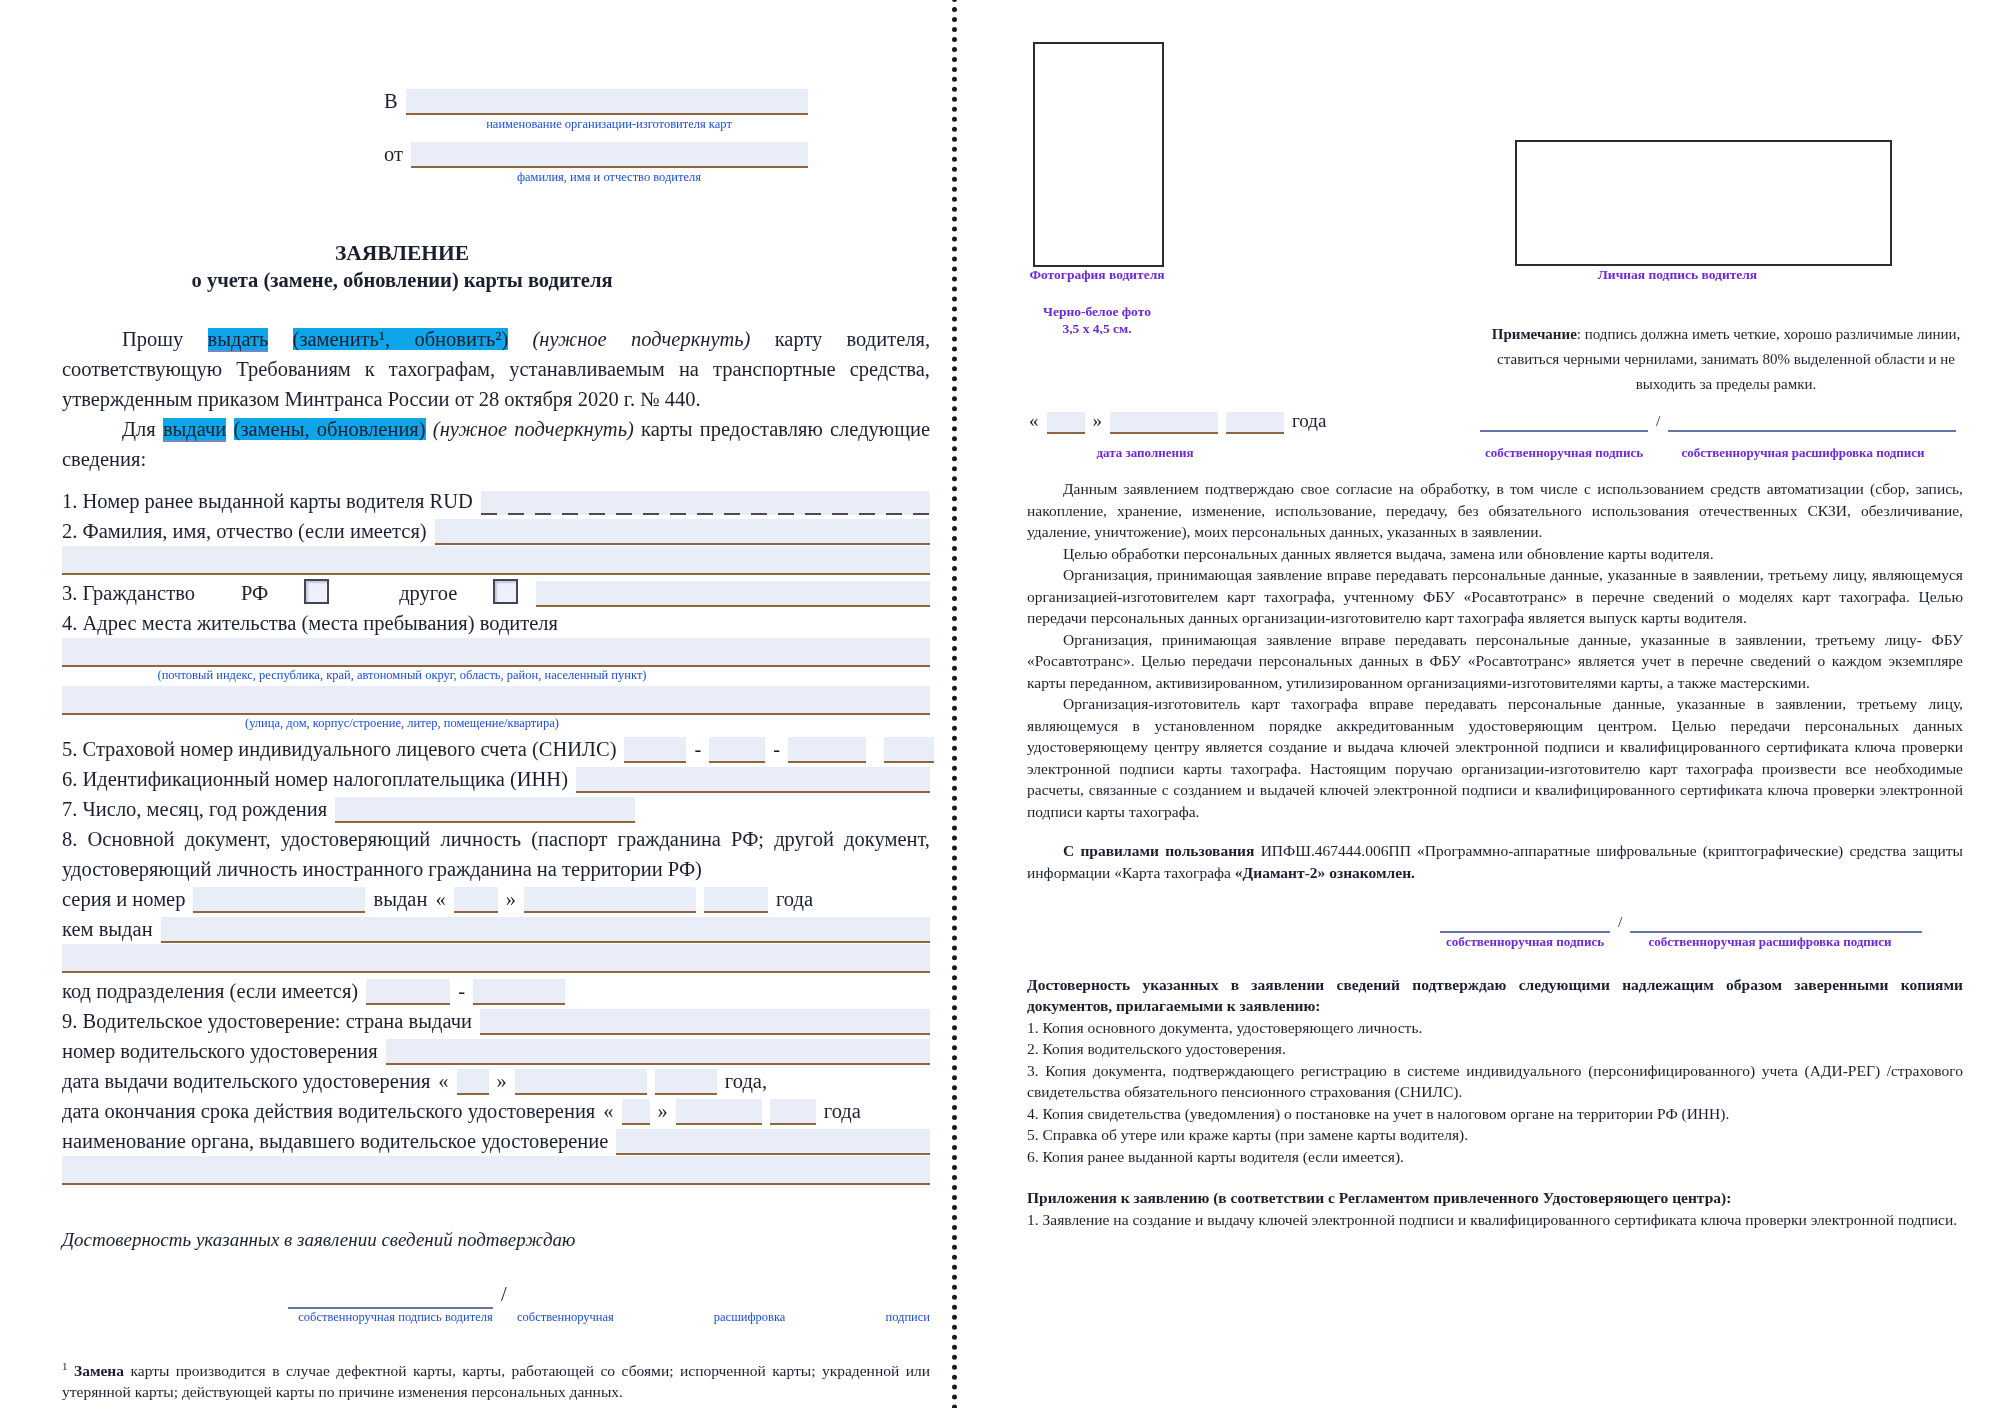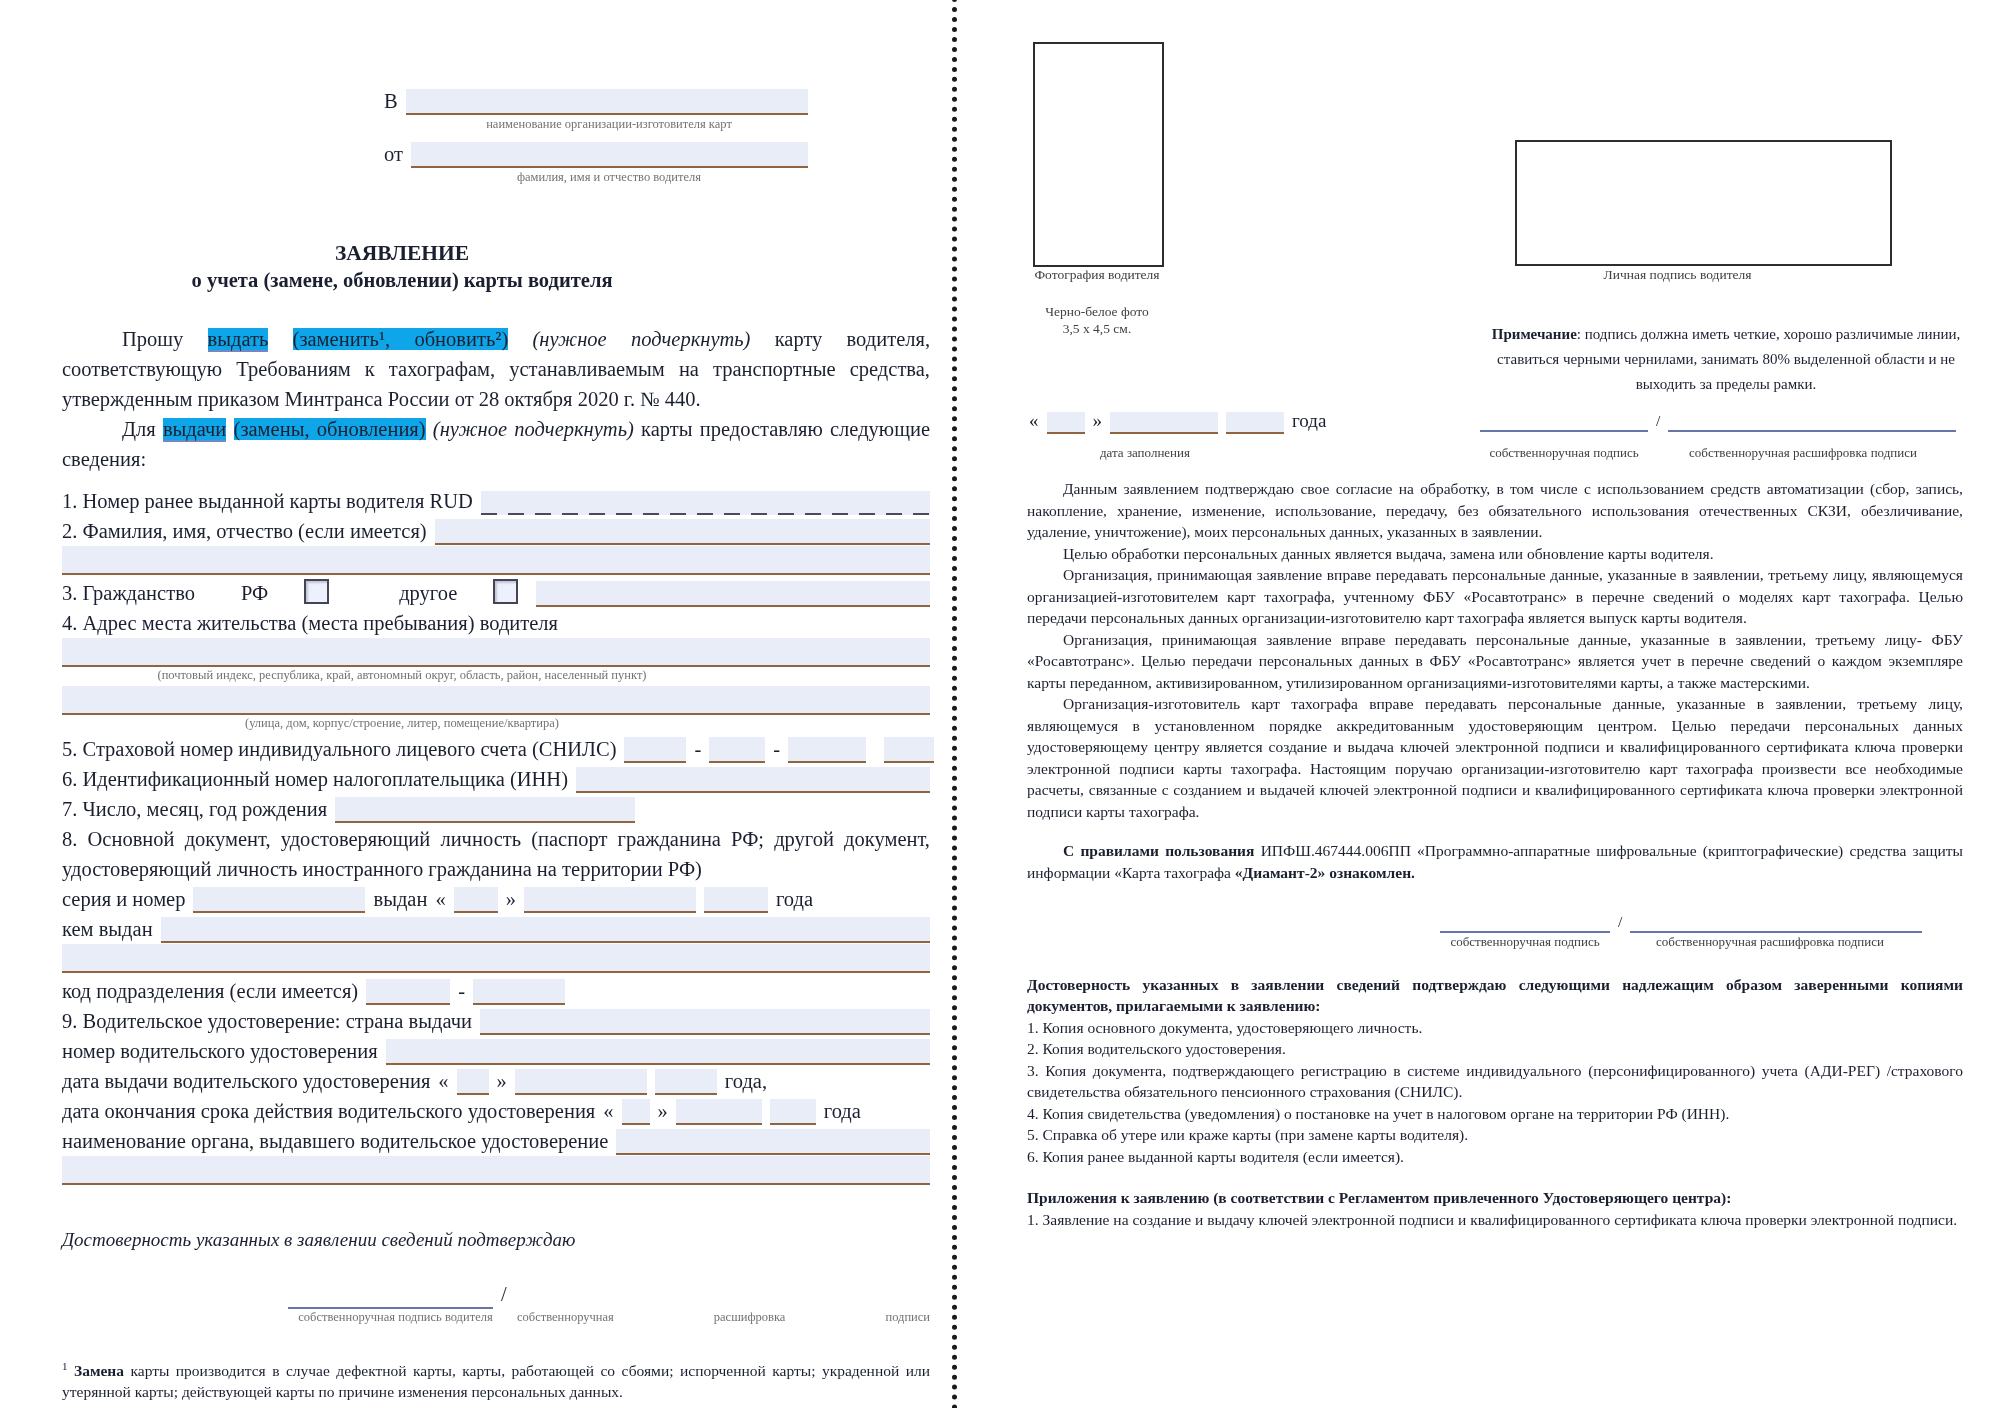--- a/index.html
+++ b/index.html
@@ -11,21 +11,21 @@
   #divider{position:absolute;left:952px;top:-3px;height:1414px;width:0;border-left:5px dotted #1a1a1a;}
   
   .line{display:flex;align-items:flex-end;gap:8px;}
   .lbl{white-space:nowrap;}
   .f{background:#e9edf8;border-bottom:2px solid #916440;height:24px;margin-bottom:1px;flex:0 0 auto;}
   .grow{flex:1 1 auto;}
   .fd{border-bottom:none;background-color:#e9edf8;
       background-image:repeating-linear-gradient(to right,#4a4a5a 0 16px,rgba(0,0,0,0) 16px 27px);
       background-repeat:repeat-x;background-position:0 100%;background-size:auto 2px;}
   .frow{height:27px;background:#e9edf8;border-bottom:2px solid #916440;}
-  .cap{font-size:12.5px;line-height:17px;text-align:center;color:#737373;}
+  .cap{font-size:12.5px;line-height:17px;text-align:center;color:#1d4ed8;}
   .sig{border-bottom:2px solid #6776a8;height:22px;display:inline-block;flex:0 0 auto;}
   .cb{width:21px;height:21px;border:2px solid #444452;background:#eef1fb;flex:0 0 auto;
       margin-bottom:4px;box-shadow:inset 2px 2px 2px rgba(90,100,140,.3);}
   .it{font-style:italic;}
   .bold{font-weight:bold;}
   .hl{background:#0ea5e9;}
   .und{border-bottom:2px solid #7388c2;}
   sup{font-size:11px;}
   
   .hdr{margin-top:86px;margin-left:322px;width:424px;}
@@ -40,21 +40,21 @@
   .affirm{margin-top:40px;font-size:19px;font-style:italic;}
   .fn{font-size:15.5px;line-height:21px;text-align:justify;margin:0;}
   .fnblock{margin-top:30px;}
   .spread{text-align:justify;text-align-last:justify;}
   
   .rtop{position:relative;height:478px;}
   .box{position:absolute;border:2px solid #2c2c32;background:#fff;}
   .abs{position:absolute;}
   .rpara{margin:0;text-align:justify;text-indent:36px;}
   .rjust{margin:0;text-align:justify;}
-  .rcap{font-size:13px;line-height:17px;text-align:center;color:#404040;}
+  .rcap{font-size:13px;line-height:17px;text-align:center;color:#6d28d9;font-weight:bold;}
   .center{text-align:center;}
   .rnum{font-size:19px;line-height:26px;}
   .rf{background:#e9edf8;border-bottom:2px solid #916440;height:20px;display:inline-block;flex:0 0 auto;}
   .rsig{border-bottom:2px solid #6776a8;height:16px;display:inline-block;flex:0 0 auto;}
   .docs{margin-top:24px;}
   .attach{margin-top:20px;}
 </style>
 </head>
 <body>
 

